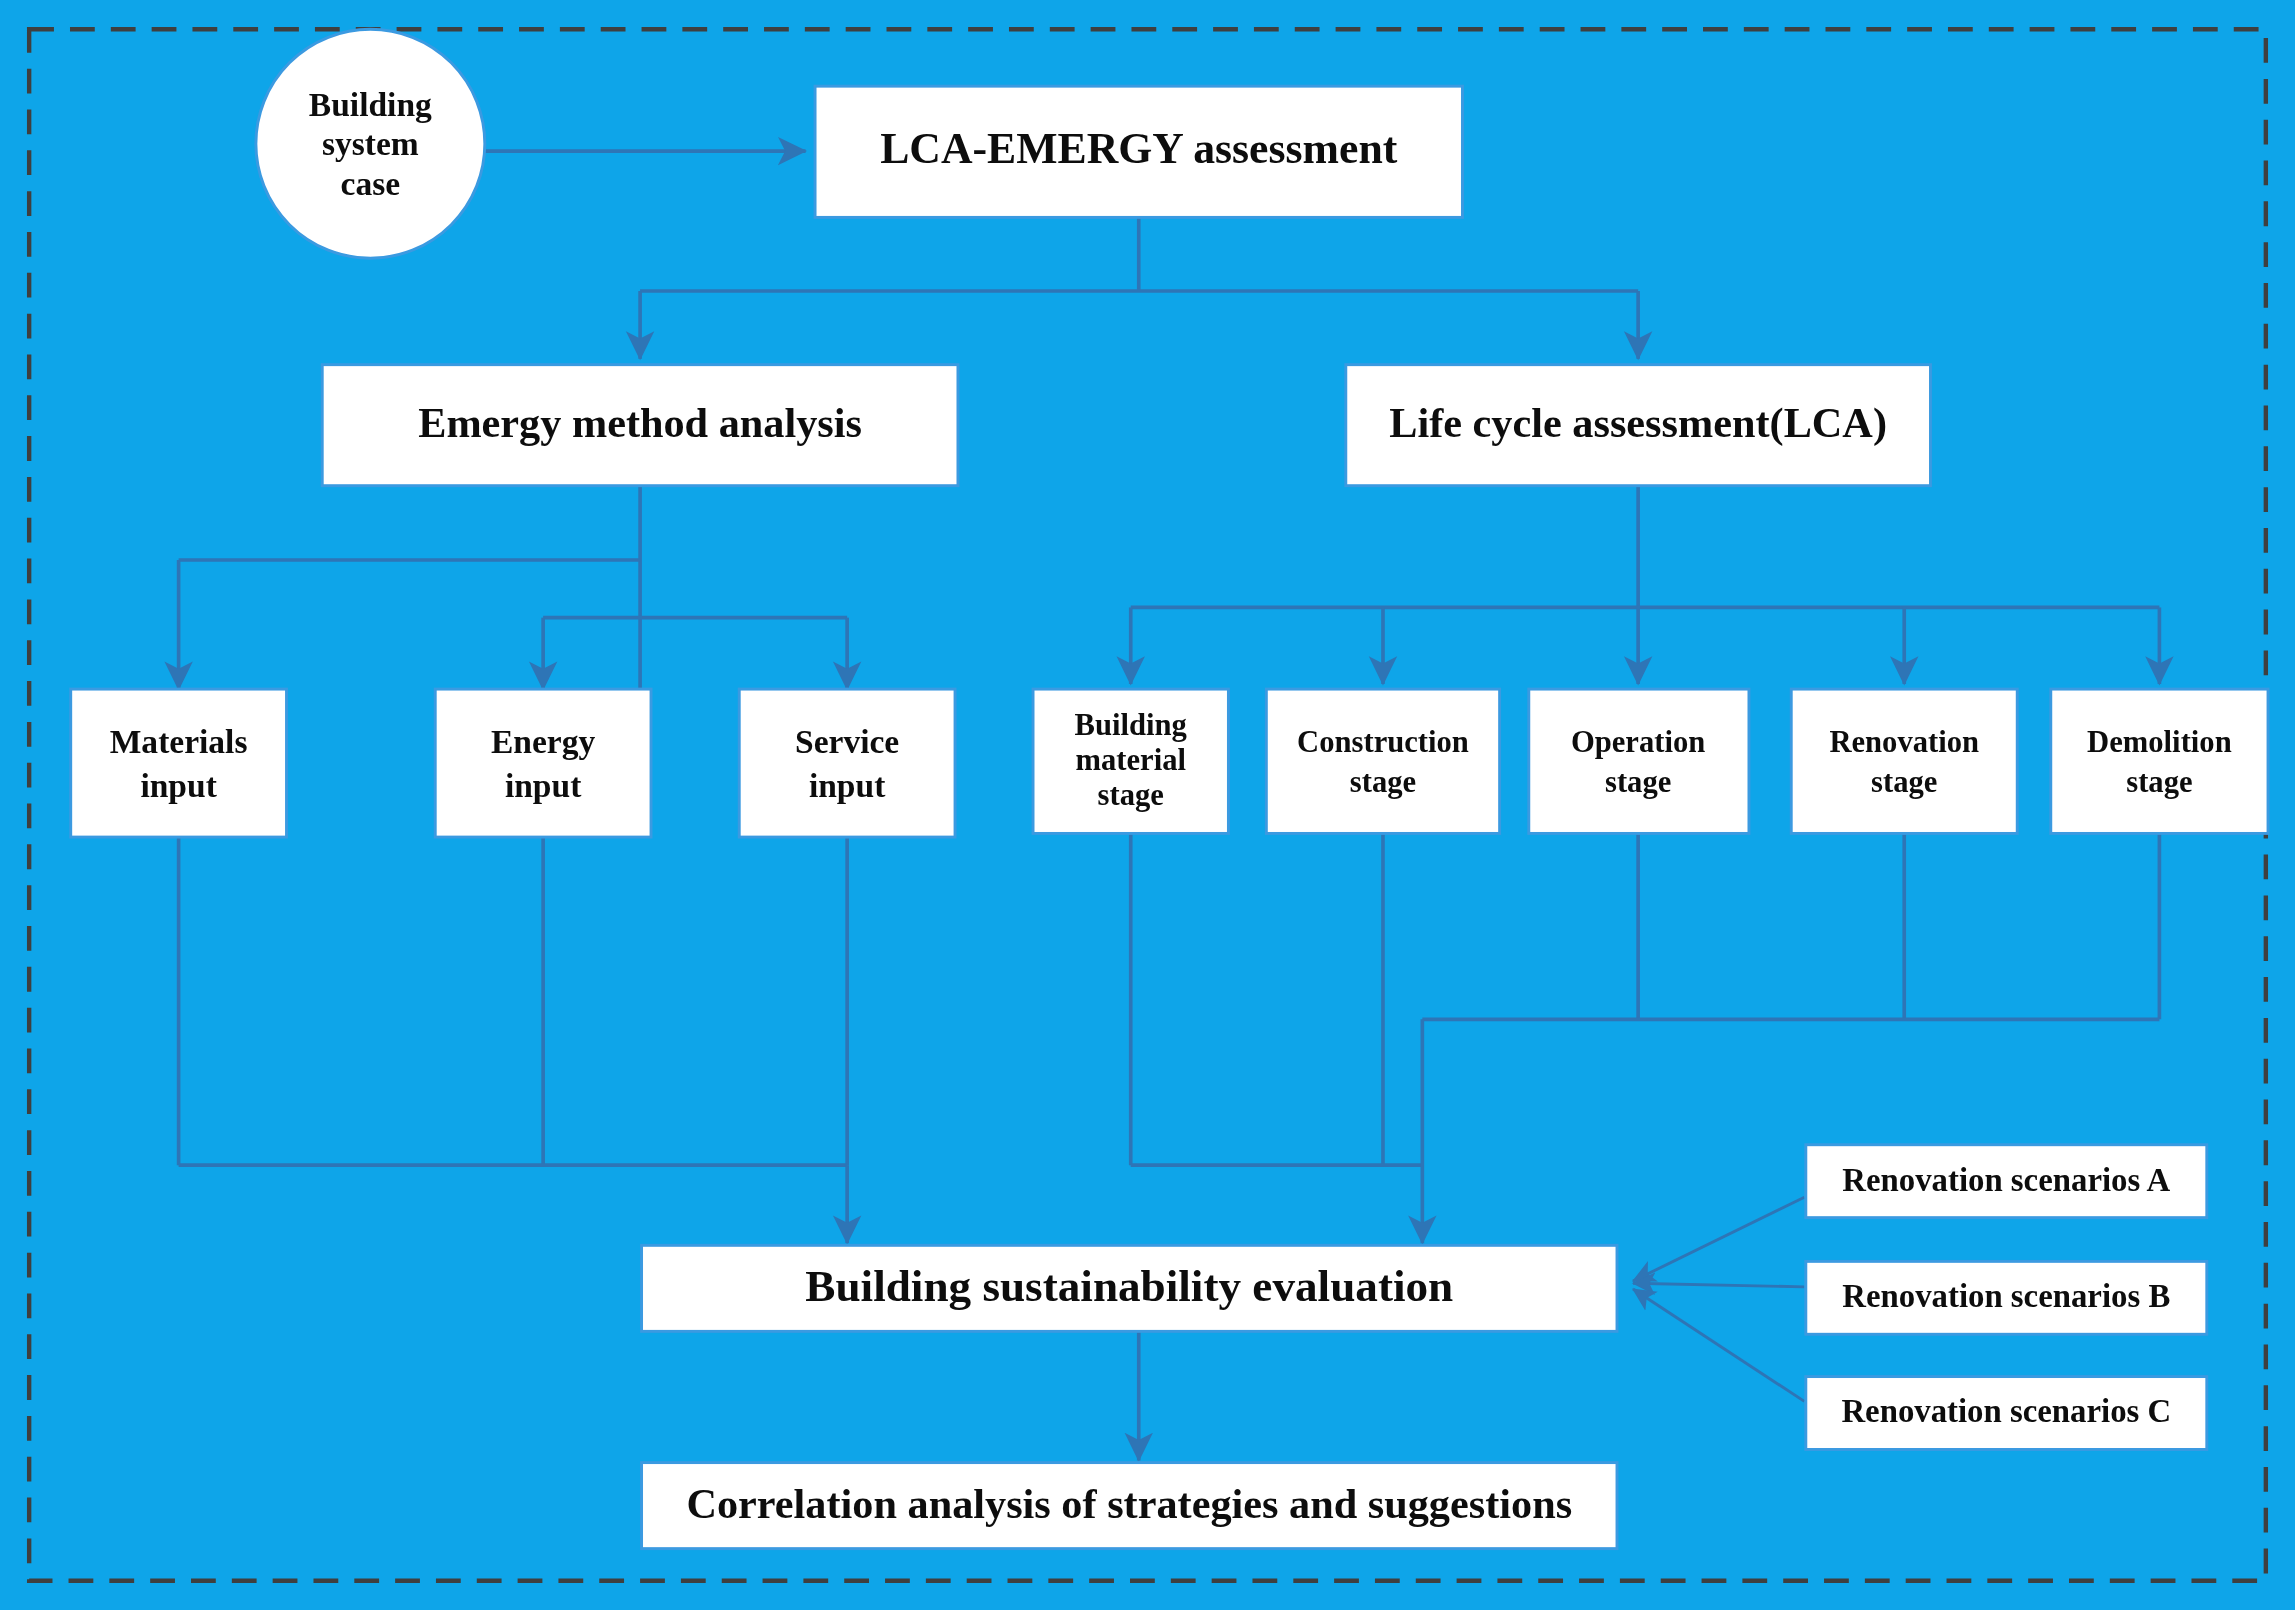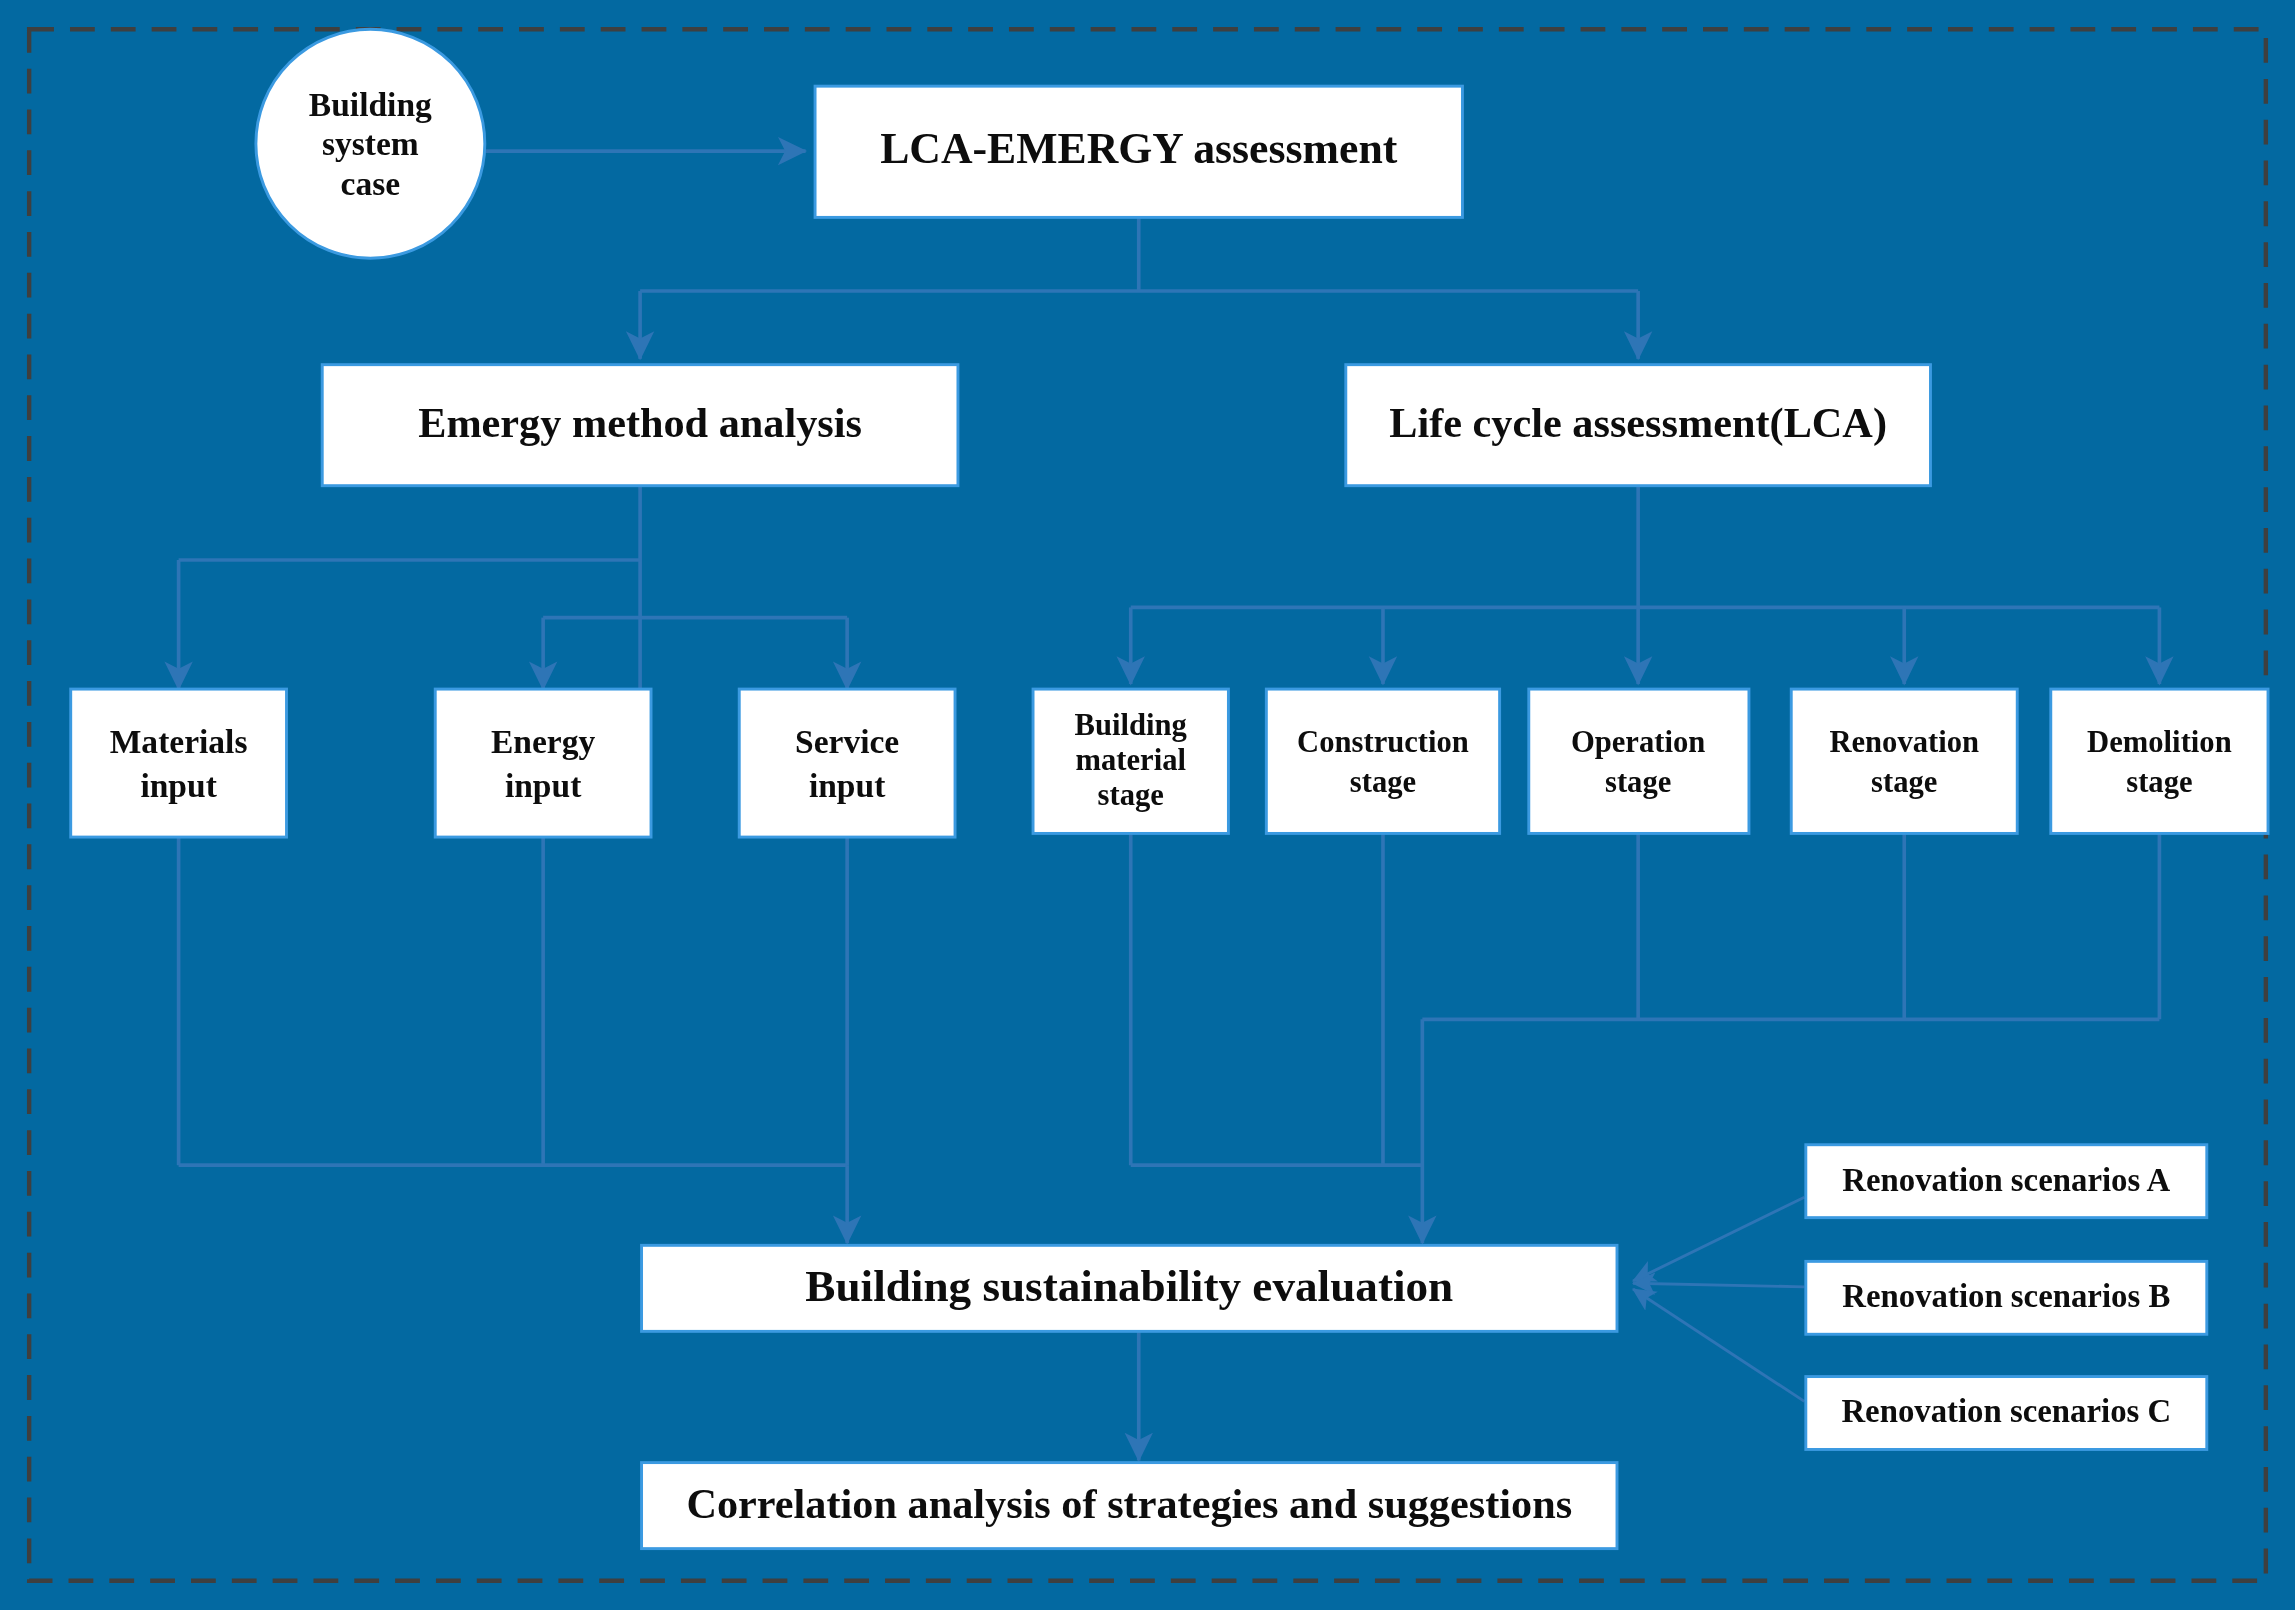--- a/index.html
+++ b/index.html
@@ -1,18 +1,18 @@
 <!DOCTYPE html>
 <html style="font-size:11.7px"><head>
 <meta charset="utf-8">
 <style>
   html,body{margin:0;padding:0;background:#ffffff;}
   body{width:2295px;height:1610px;overflow:hidden;
        font-family:"Liberation Serif", serif;}
-  #stage{position:relative;width:2295px;height:1610px;background:#0369a1;}
+  #stage{position:relative;width:2295px;height:1610px;background:#0ea5e9;}
   svg#flow{position:absolute;left:0;top:0;width:2295px;height:1610px;}
   .nodeText{
     font-family:"Liberation Serif", serif;
     font-weight:bold;
     fill:#0d0d0d;
     text-anchor:middle;
     dominant-baseline:middle;
   }
   .boxShape{fill:#ffffff;stroke:#3b9ae1;stroke-width:4;}
   .circShape{fill:#ffffff;stroke:#3b9ae1;stroke-width:4;}

